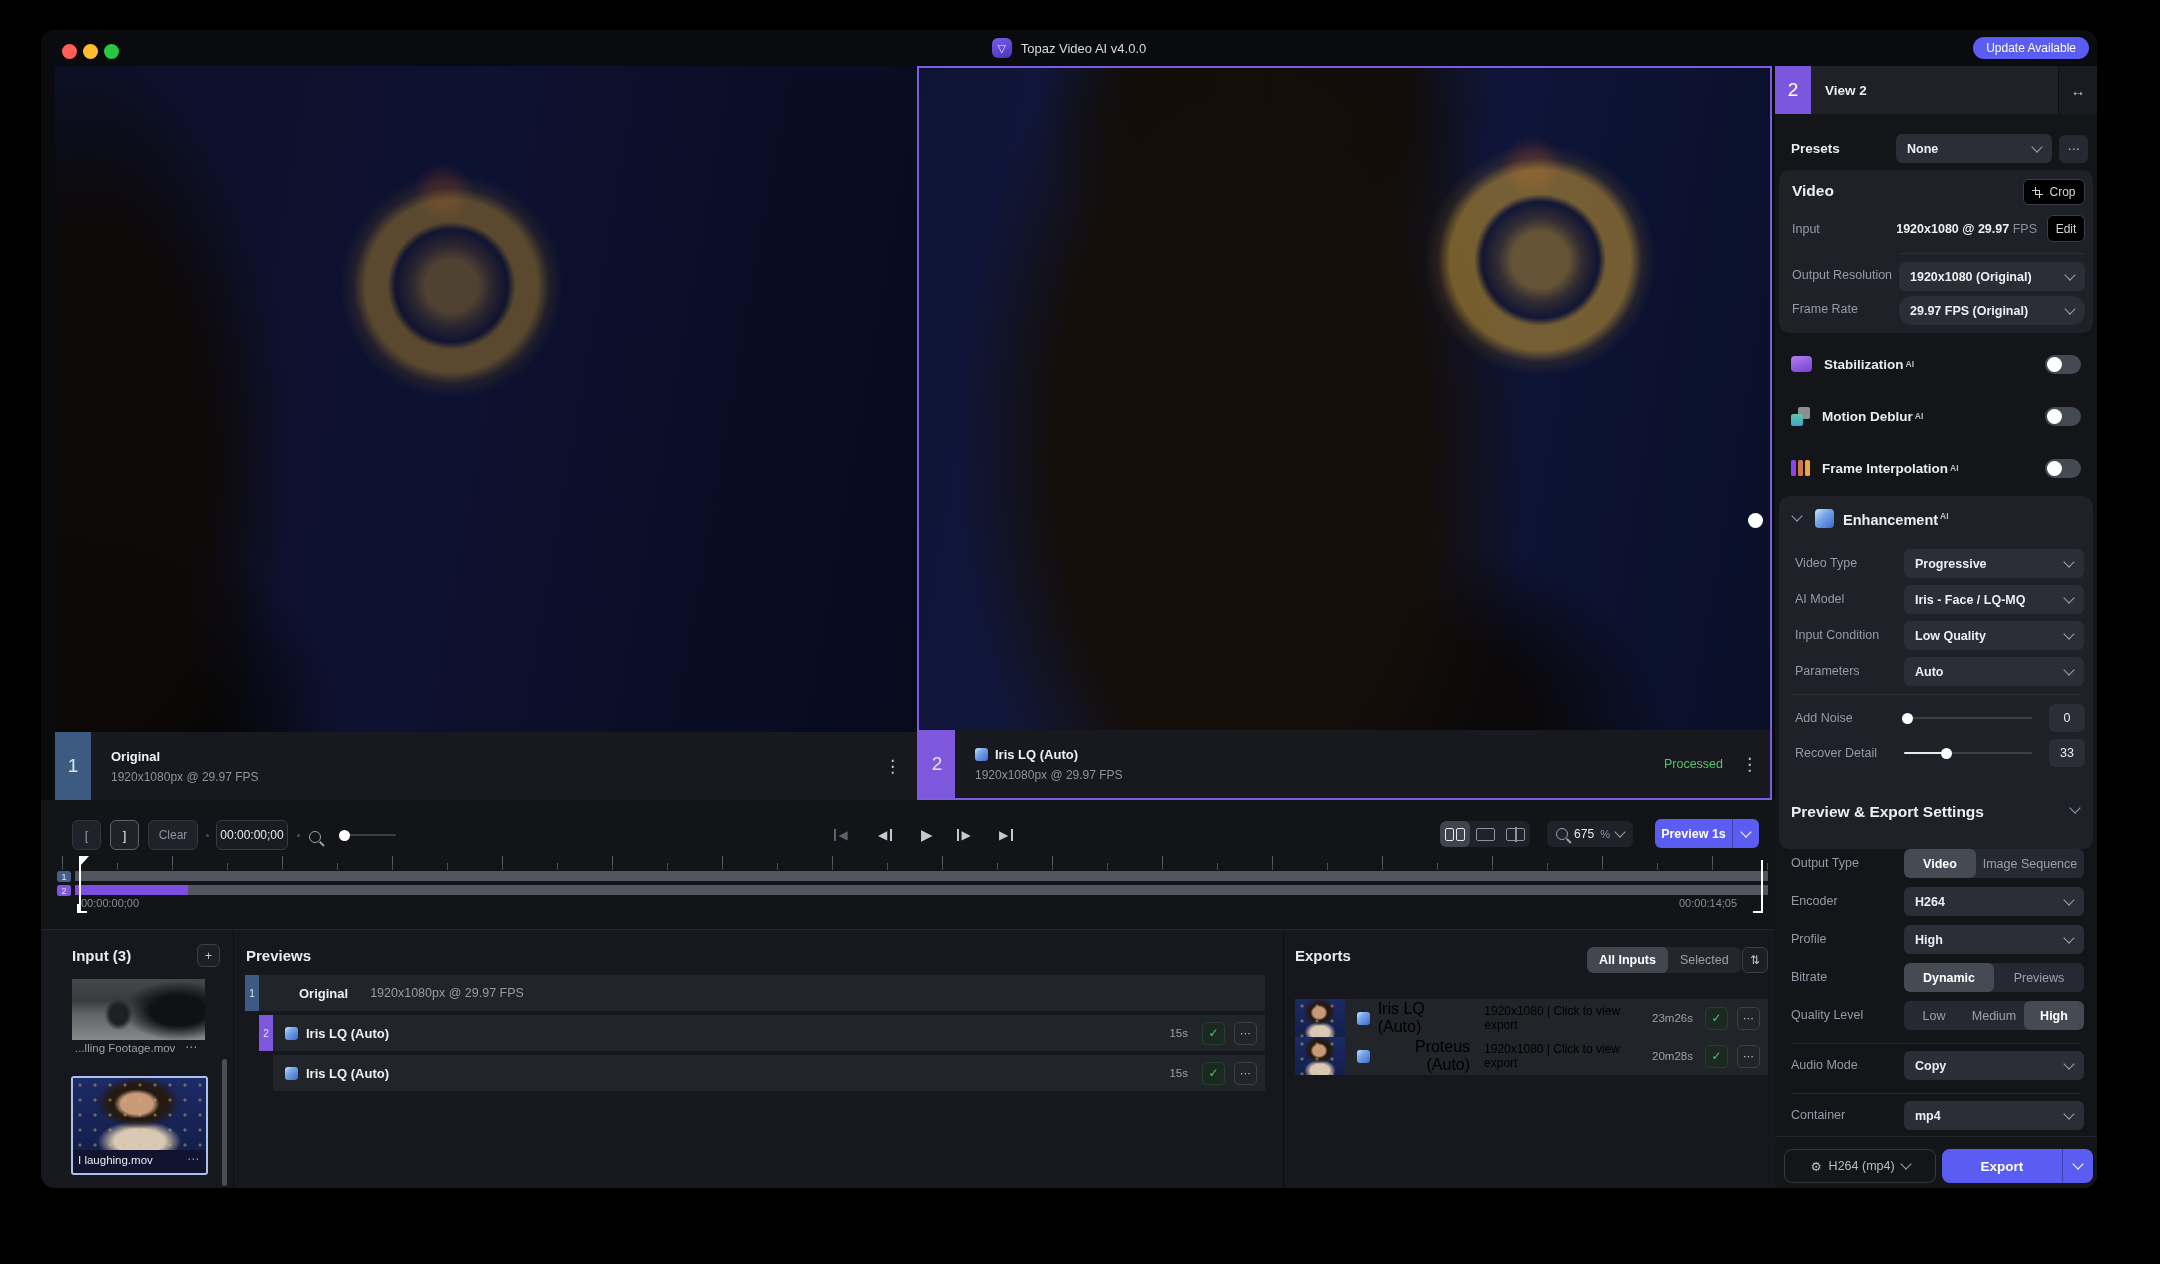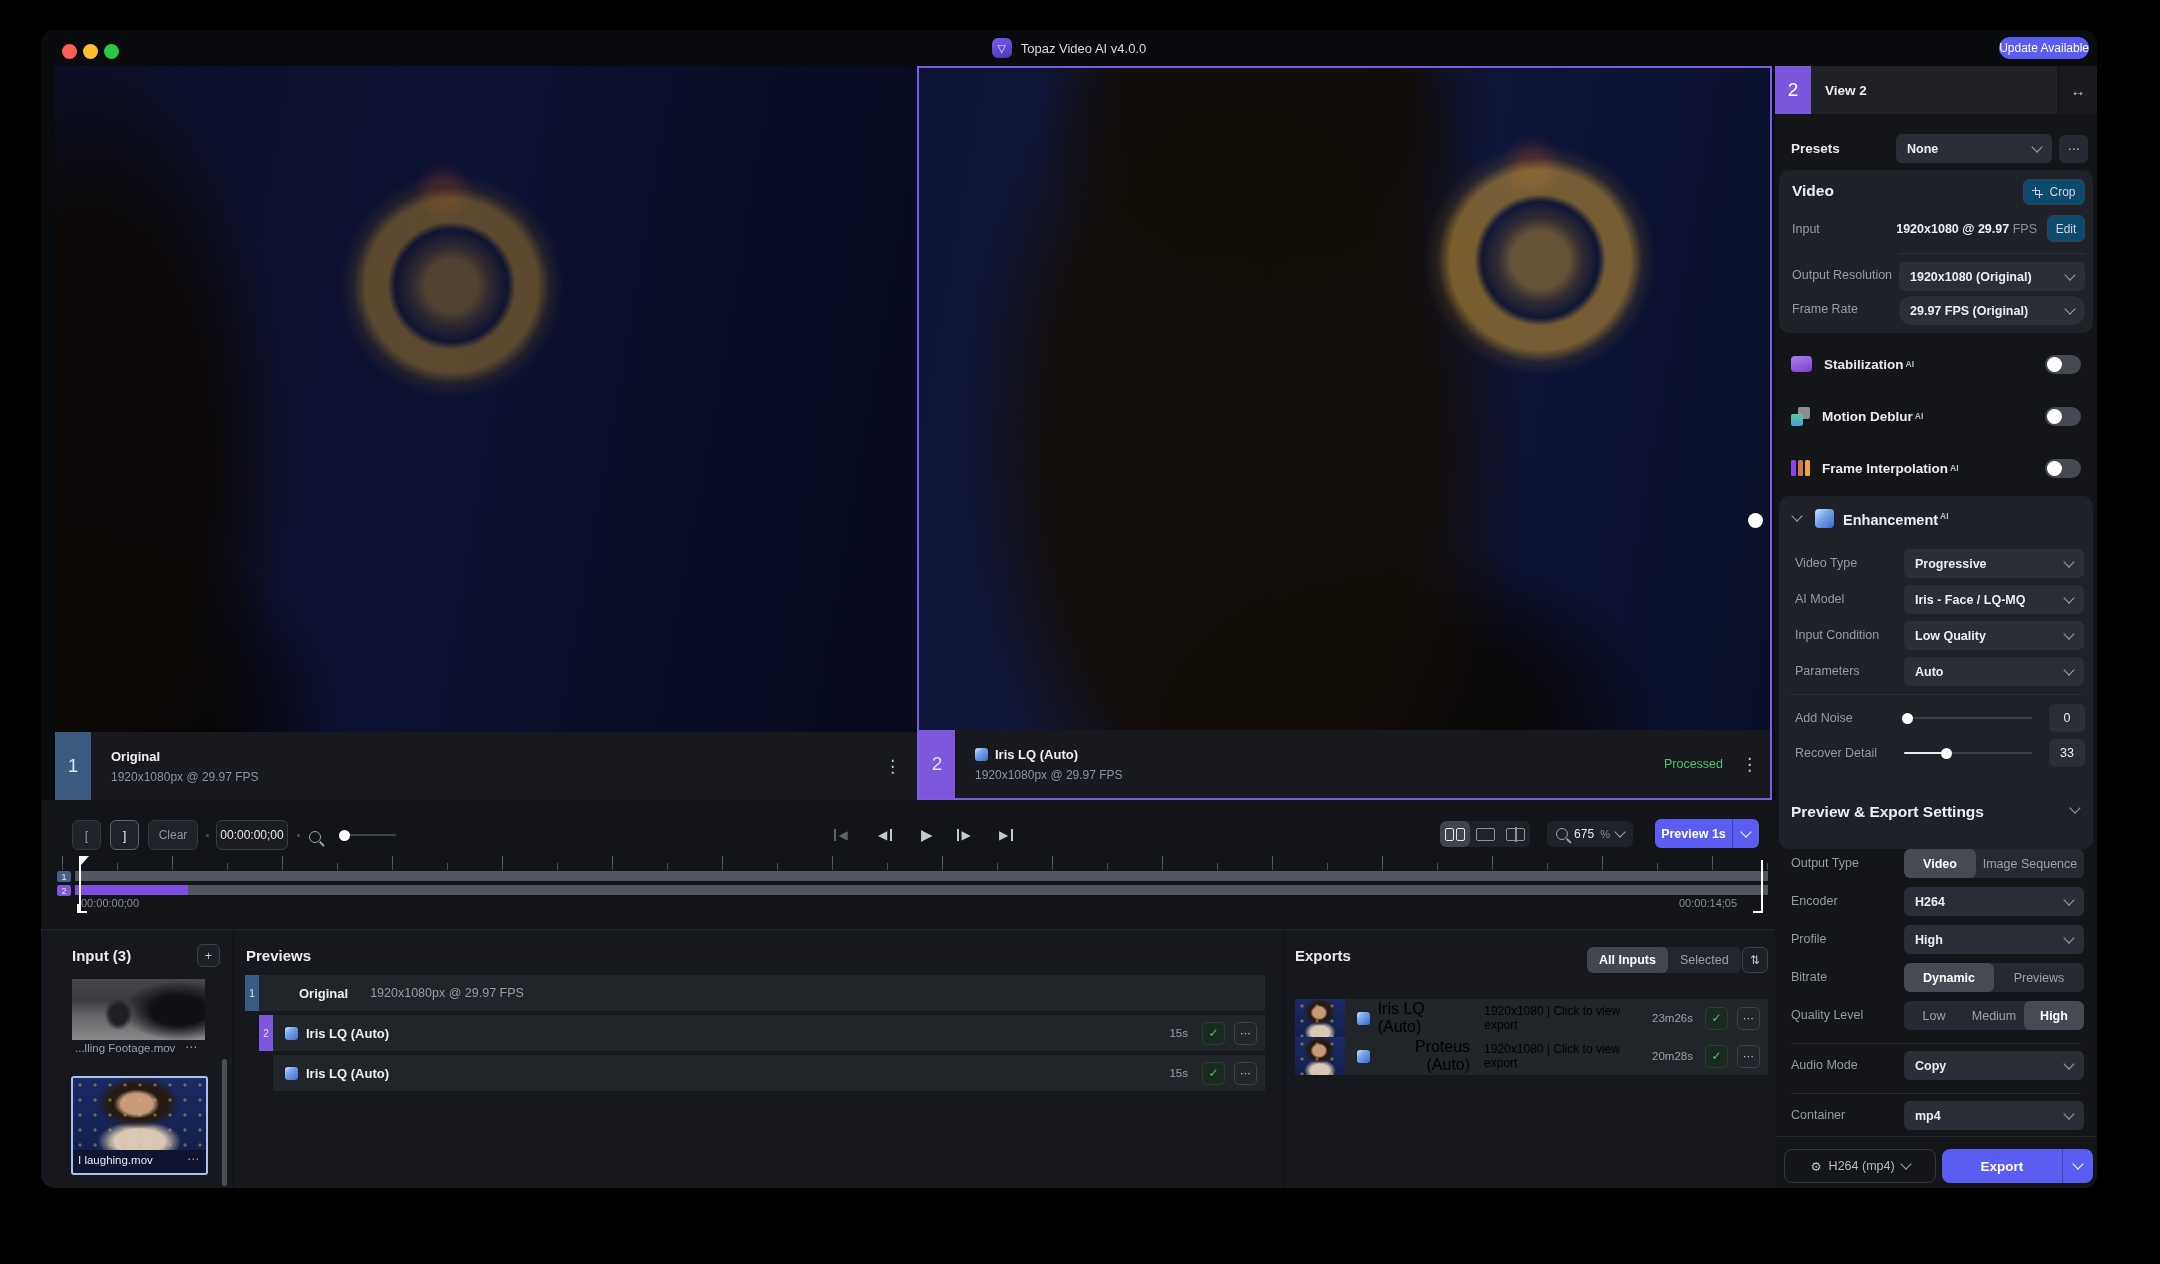--- a/index.html
+++ b/index.html
@@ -7,21 +7,21 @@
   .ab{position:absolute;}
   #window{position:absolute;left:41px;top:30px;width:2056px;height:1158px;background:#131418;
     border-radius:14px;overflow:hidden;}
   
   #titlebar{position:absolute;left:0;top:0;width:100%;height:36px;background:#0a0b0e;}
   .traffic{position:absolute;top:14px;width:15px;height:15px;border-radius:50%;}
   #title-center{position:absolute;left:0;top:0;width:100%;height:36px;display:flex;align-items:center;justify-content:center;gap:9px;}
   .applogo{width:20px;height:20px;border-radius:6px;background:linear-gradient(160deg,#7a5cf0,#4a34b8);
     display:flex;align-items:center;justify-content:center;color:#e8e6ff;font-size:11px;}
   #title-text{color:#d8dade;font-size:13px;}
-  #update-btn{position:absolute;right:8px;top:7px;height:22px;padding:0 0;border-radius:11px;
+  #update-btn{position:absolute;right:8px;top:7px;height:22px;padding:0 13px;border-radius:11px;
     background:#5b5cf2;color:#fff;font-size:12px;display:flex;align-items:center;}
   
   #viewer{position:absolute;left:0;top:36px;width:1734px;height:734px;background:#0a0b0f;}
   .panel{position:absolute;top:0;height:734px;display:flex;flex-direction:column;}
   #p1{left:14px;width:862px;}
   #p2{left:876px;width:855px;border:2px solid #7c5ce0;box-sizing:border-box;}
   .vid{flex:1;}
   #p1 .vid{background:
     radial-gradient(circle at 46% 33%, rgba(0,0,0,0) 0 56px, rgba(166,128,44,.50) 64px 86px, rgba(120,92,30,.18) 98px, rgba(0,0,0,0) 112px),
     radial-gradient(circle at 46% 33%, rgba(172,132,50,.42) 0 26px, rgba(150,110,40,.22) 40px, rgba(0,0,0,0) 58px),
@@ -128,21 +128,21 @@
   #sb-header{position:absolute;left:0;top:0;width:322px;height:48px;background:#1f2127;display:flex;align-items:center;}
   #sb-header .vbadge{width:36px;height:48px;background:#7b57dd;color:#fff;font-size:19px;display:flex;align-items:center;justify-content:center;}
   #sb-header .vtitle{margin-left:14px;font-size:13.5px;font-weight:bold;color:#eceef2;}
   #sb-header .resize{margin-left:auto;width:38px;height:48px;background:#191b20;border-left:1px solid #0e0f12;
     display:flex;align-items:center;justify-content:center;color:#b8bcc4;font-size:15px;}
   .lbl{font-size:12.5px;color:#959aa4;}
   .dd{background:#2b2e36;border-radius:6px;display:flex;align-items:center;justify-content:space-between;
     padding:0 11px;height:29px;box-sizing:border-box;}
   .ddv{font-size:12.5px;font-weight:bold;color:#edeef2;white-space:nowrap;}
   .card{position:absolute;left:4px;width:314px;background:#1e2127;border-radius:10px;}
-  .cbtn{position:absolute;background:#0c4a6e;border:1px solid #3a3e46;border-radius:6px;color:#d2d5da;
+  .cbtn{position:absolute;background:#000000;border:1px solid #3a3e46;border-radius:6px;color:#d2d5da;
     font-size:12px;display:flex;align-items:center;justify-content:center;gap:6px;box-sizing:border-box;}
   .cdiv{position:absolute;height:1px;background:#2c2f36;}
   .toggle{width:36px;height:19px;border-radius:10px;background:#454952;position:relative;flex:none;}
   .toggle::after{content:"";position:absolute;width:15px;height:15px;border-radius:50%;background:#fff;top:2px;left:2px;}
   .toggle.on{background:linear-gradient(90deg,#6b3be8,#8759ee);}
   .toggle.on::after{left:auto;right:2px;}
   .trow{position:absolute;left:0;width:322px;height:52px;display:flex;align-items:center;padding:0 16px;box-sizing:border-box;}
   .tlabel{font-size:13.5px;font-weight:bold;color:#e9ebef;margin-left:12px;}
   sup.ai{font-size:8.5px;color:#b9bec6;font-weight:bold;margin-left:2px;}
   .ico-stab{width:21px;height:16px;border-radius:4px;background:linear-gradient(160deg,#b07ef0,#7a3fd0);position:relative;flex:none;}

